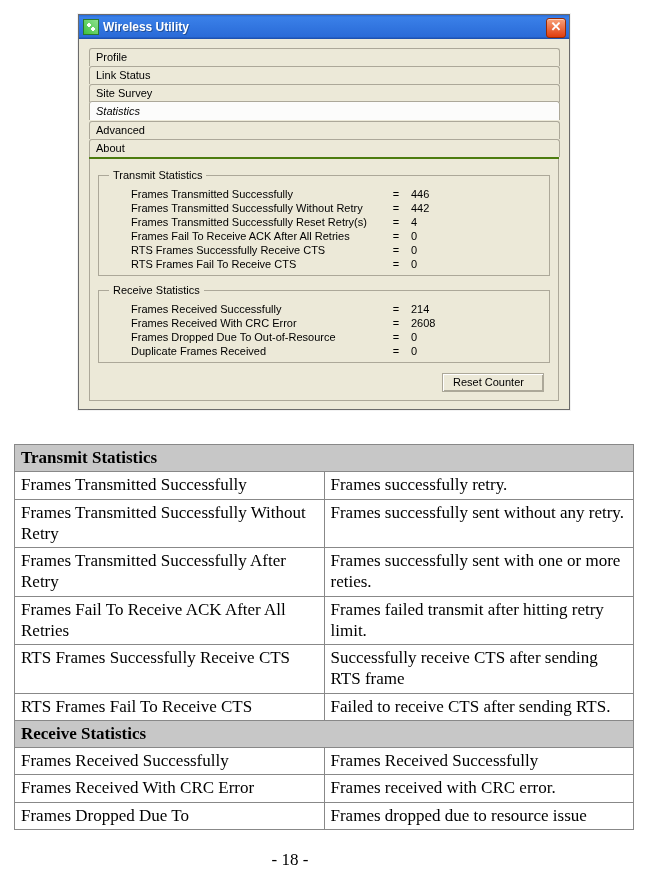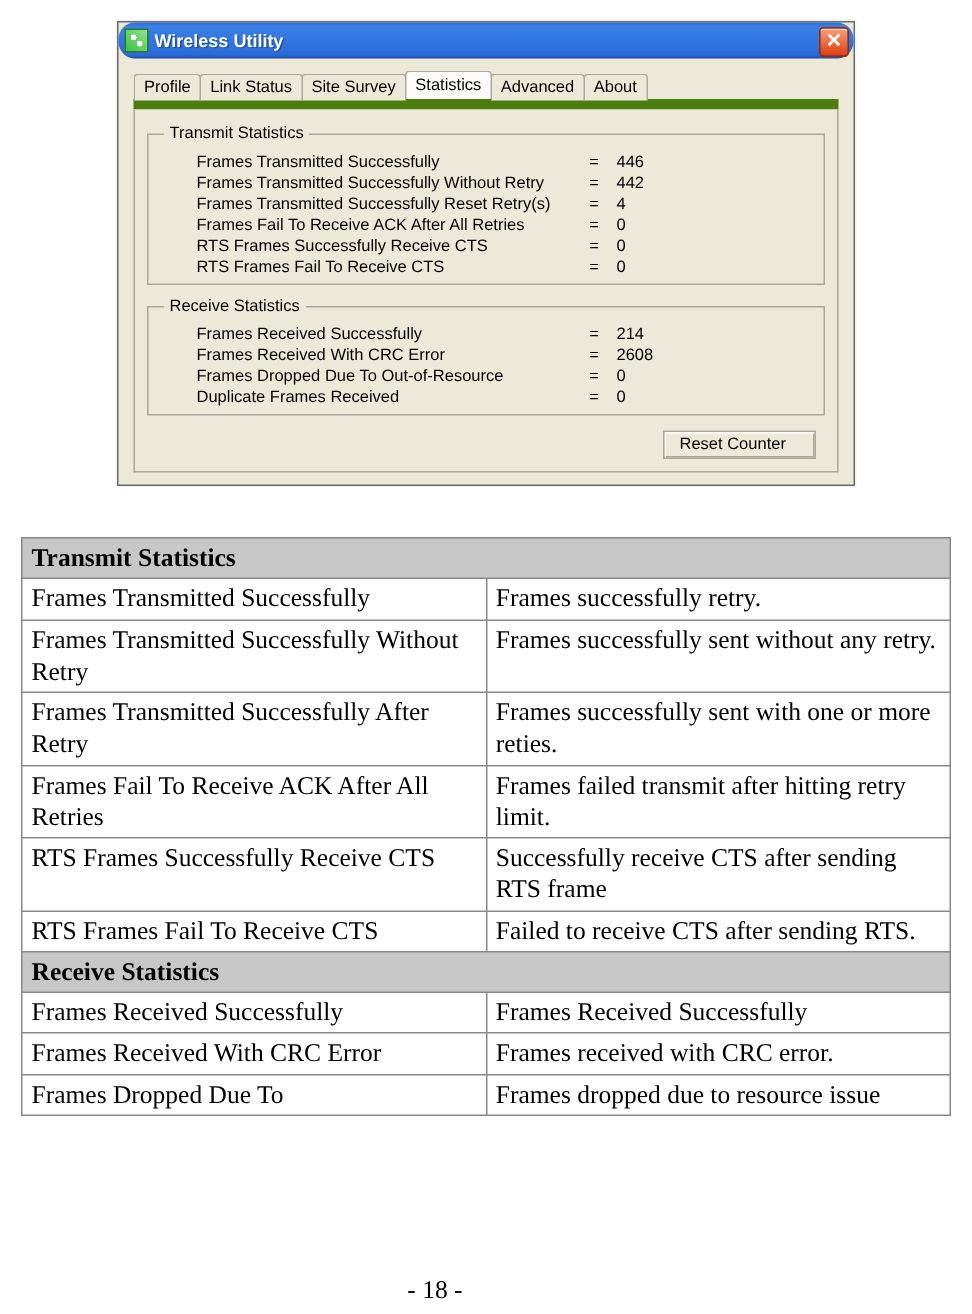--- a/index.html
+++ b/index.html
@@ -25,21 +25,20 @@
     box-shadow: 0 0 0 1px rgba(0,0,0,.05);
     background: #ece9d8;
   }
   .titlebar {
     height: 24px;
     background: linear-gradient(to bottom,#2a6bd8 0%,#3a80e8 10%,#2a6bd8 90%,#1a4ba6 100%);
     display: flex;
     align-items: center;
     padding: 0 4px 0 4px;
     position: relative;
-    border-radius: 11px;
   }
   .title-icon {
     width: 16px; height: 16px;
     margin-right: 4px;
     background: linear-gradient(45deg,#3ec13e,#8fe28f);
     border: 1px solid #2a7a2a;
     box-sizing: border-box;
     position: relative;
   }
   .title-icon::after{
@@ -67,41 +66,42 @@
     box-shadow: inset 0 1px 0 rgba(255,255,255,.5);
   }
 
   .client {
     padding: 8px 8px 8px 8px;
     font-size: 11px;
     color:#000;
   }
   .tabstrip {
     display:flex;
-    align-items:flex-end;
-    border-bottom:7px solid #4d7c0f;
+    border-bottom:3px solid #4d7c0f;
     margin: 0 2px;
+    flex-direction: column;
   }
   .tab {
     padding:2px 6px 3px 6px;
     border:1px solid #aca899;
     border-bottom:none;
     margin-right:-1px;
     background:#ece9d8;
     font-size:11px;
     position:relative;
     top:1px;
     border-top-left-radius:3px;
     border-top-right-radius:3px;
   }
   .tab.active{
     background:#fcfcfb;
     padding-top:3px;
     top:0;
     z-index:2;
+    font-style:italic;
   }
   .tabpanel {
     border:1px solid #aca899;
     border-top:none;
     background:#ece9d8;
     padding:10px 8px 8px 8px;
     margin: 0 2px;
   }
 
   fieldset.stats {

